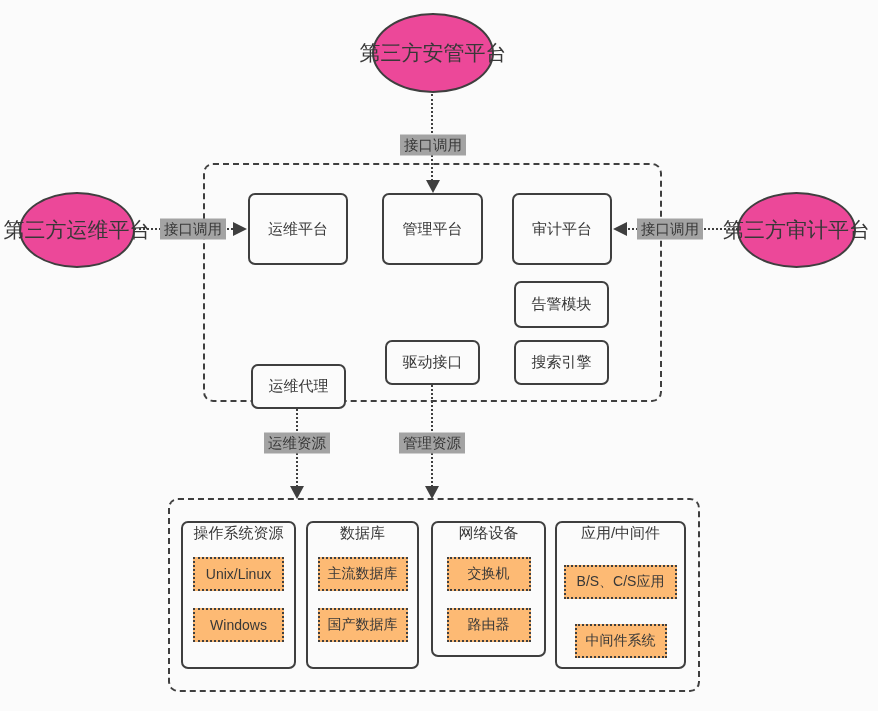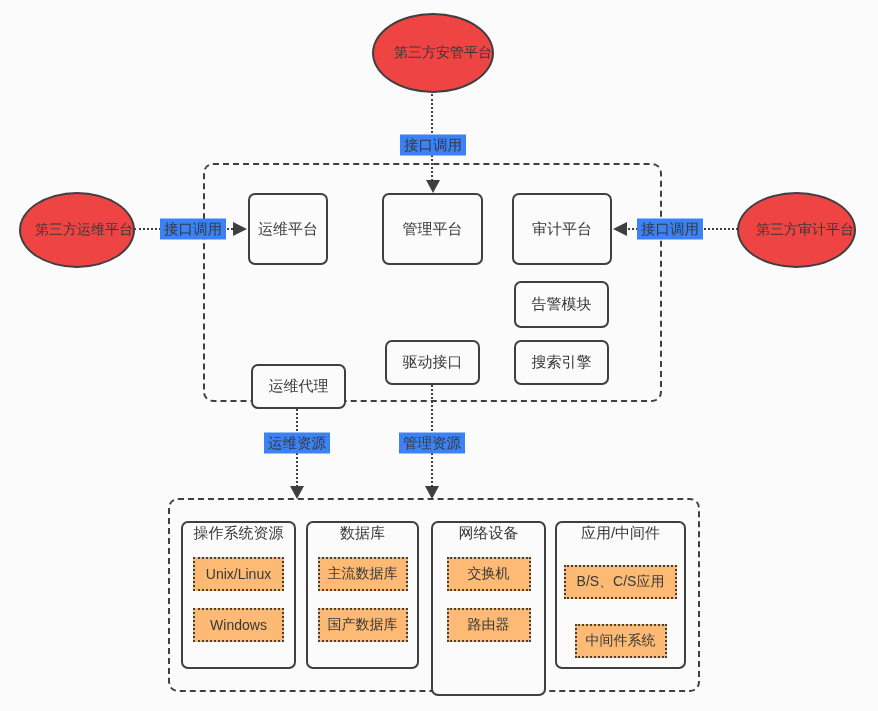--- a/index.html
+++ b/index.html
@@ -13,25 +13,25 @@
     height: 711px;
     background: #fbfbfb;
     overflow: hidden;
     color: #383838;
   }
   
   .ellipse {
     position: absolute;
     border: 2px solid #3f3f3f;
     border-radius: 50%;
-    background: #ef4444;
-    display: flex;
-    align-items: center;
-    justify-content: flex-end;
-    font-size: 14px;
+    background: #ec4899;
+    display: flex;
+    align-items: center;
+    justify-content: center;
+    font-size: 21px;
     box-sizing: border-box;
     z-index: 2;
     white-space: nowrap;
   }
   
   .node {
     position: absolute;
     border: 2px solid #3f3f3f;
     border-radius: 7px;
     background: #fbfbfb;
@@ -78,21 +78,21 @@
   }
   .tri.leftward {
     border-top: 7px solid transparent;
     border-bottom: 7px solid transparent;
     border-right: 14px solid #3f3f3f;
   }
   
   .conn-label {
     position: absolute;
     transform: translate(-50%, -50%);
-    background: #3b82f6;
+    background: #a3a3a3;
     padding: 1px 4px;
     font-size: 14.5px;
     white-space: nowrap;
     z-index: 5;
   }
   
   .group {
     position: absolute;
     border: 2px solid #3f3f3f;
     border-radius: 7px;
@@ -132,21 +132,21 @@
   </div>
   <div class="ellipse" style="left:19px; top:192px; width:116px; height:76px;">
     <span>第三方运维平台</span>
   </div>
   <div class="ellipse" style="left:737px; top:192px; width:119px; height:76px;">
     <span>第三方审计平台</span>
   </div>
 
   <div class="dashed-frame" style="left:203px; top:163px; width:459px; height:239px;"></div>
 
-  <div class="node" style="left:248px; top:193px; width:80px; height:72px;">
+  <div class="node" style="left:248px; top:193px; width:100px; height:72px;">
     <span>运维平台</span>
   </div>
   <div class="node" style="left:382px; top:193px; width:101px; height:72px;">
     <span>管理平台</span>
   </div>
   <div class="node" style="left:512px; top:193px; width:100px; height:72px;">
     <span>审计平台</span>
   </div>
   <div class="node" style="left:514px; top:281px; width:95px; height:47px;">
     <span>告警模块</span>
@@ -196,21 +196,21 @@
   <div class="group" style="left:306px; top:521px; width:113px; height:148px;">
     <div class="group-title">数据库</div>
     <div class="ditem" style="width:90px;text-align:center;">
       <span>主流数据库</span>
     </div>
     <div class="ditem" style="width:90px;">
       <span>国产数据库</span>
     </div>
   </div>
 
-  <div class="group" style="left:431px; top:521px; width:115px; height:175px;">
+  <div class="group" style="left:431px; top:521px; width:115px; height:136px;">
     <div class="group-title">网络设备</div>
     <div class="ditem" style="width:84px;">
       <span>交换机</span>
     </div>
     <div class="ditem" style="width:84px;">
       <span>路由器</span>
     </div>
   </div>
 
   <div class="group" style="left:555px; top:521px; width:131px; height:148px;gap:8px;">

